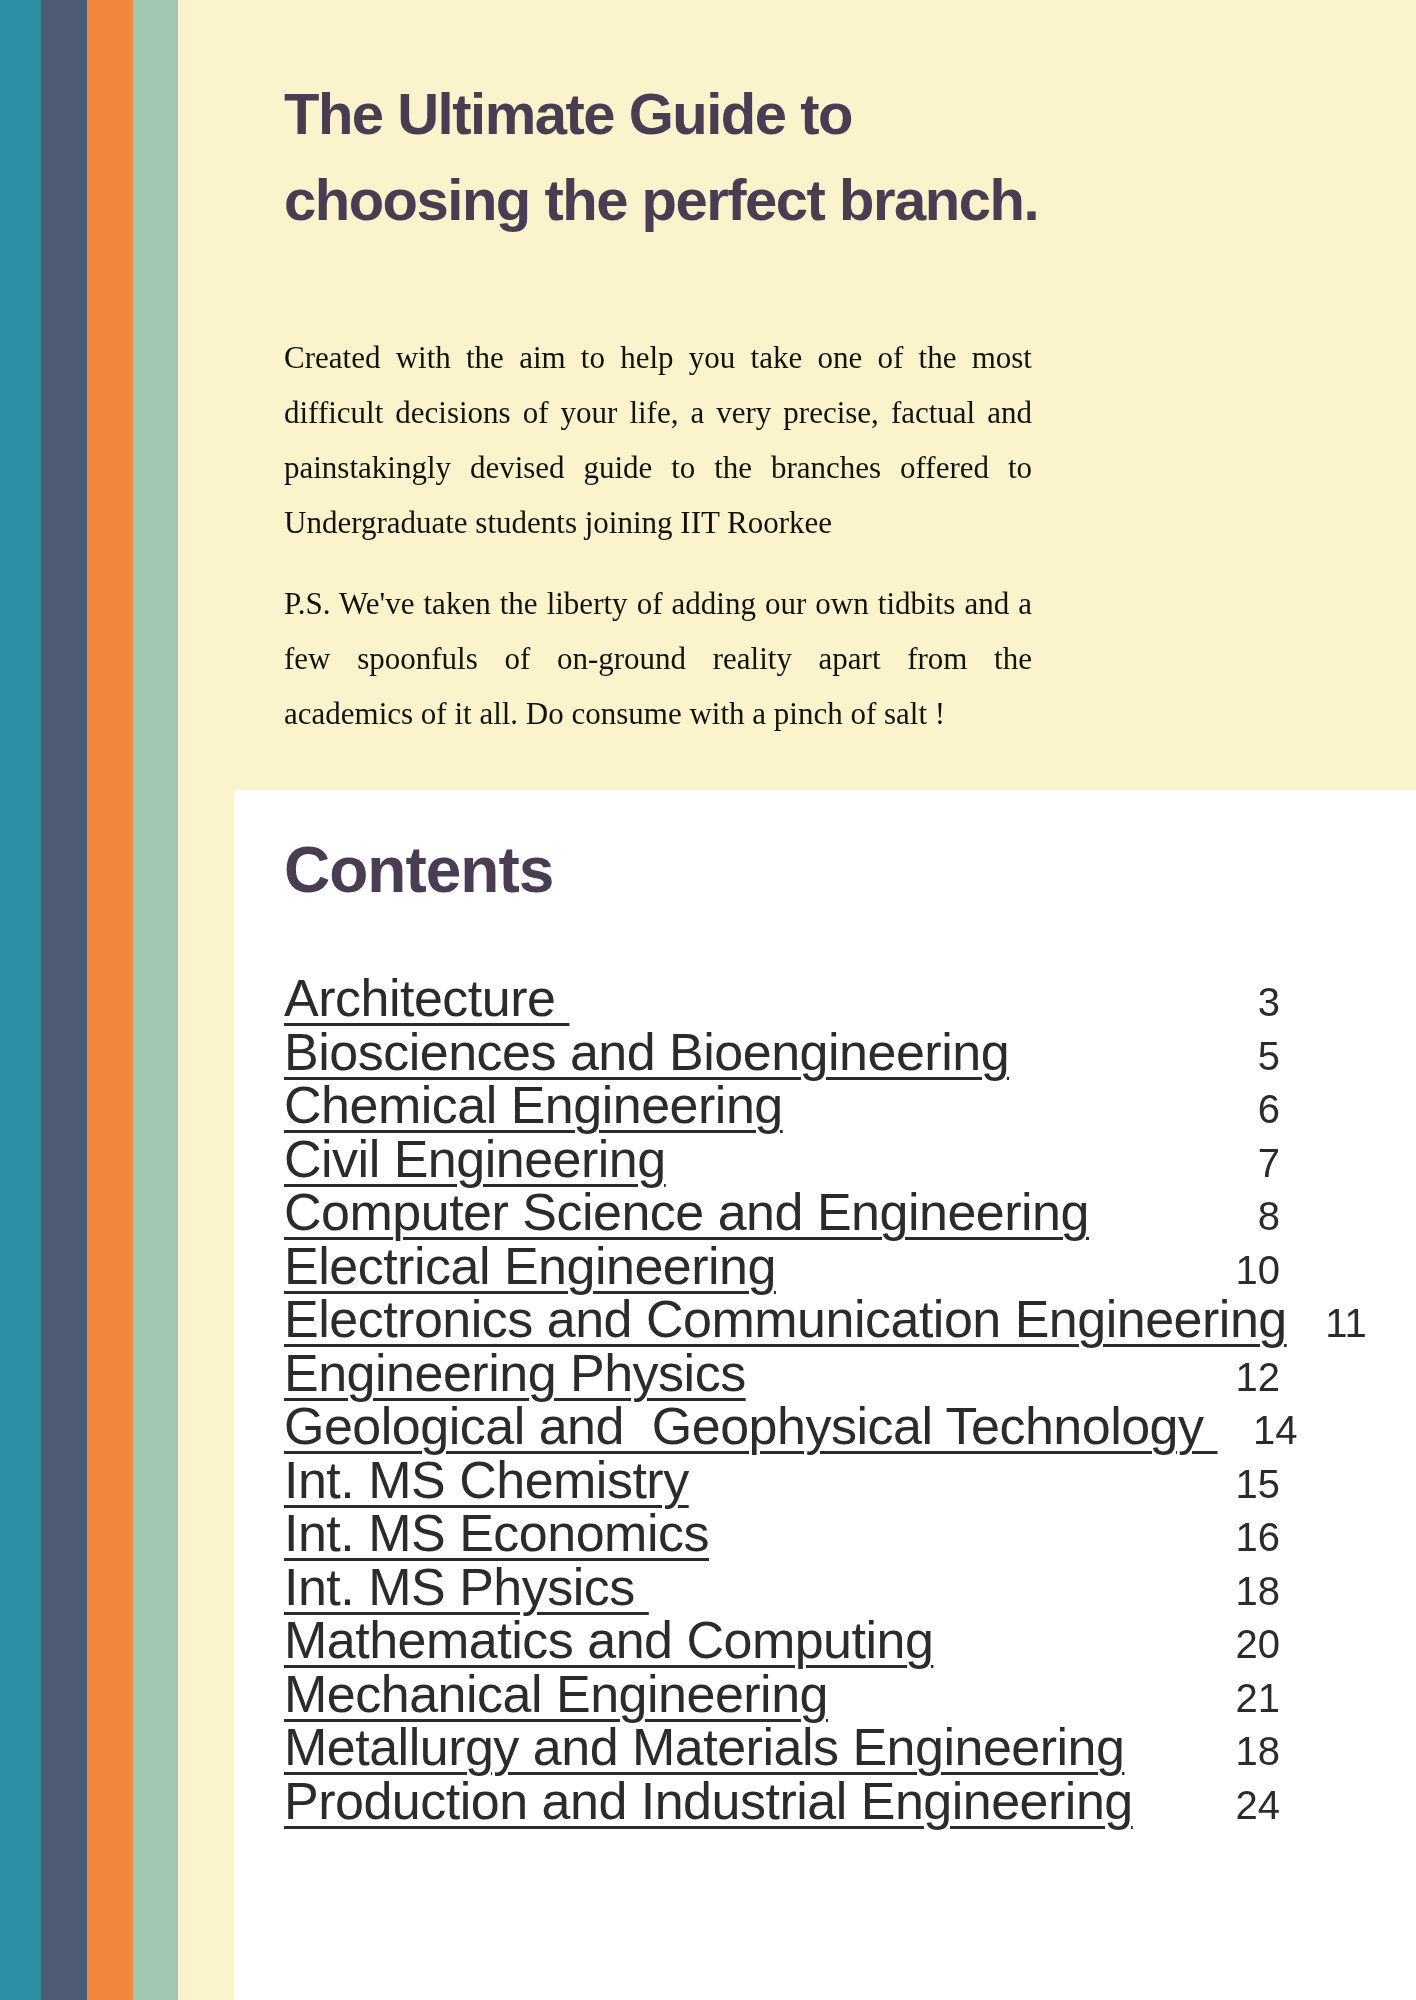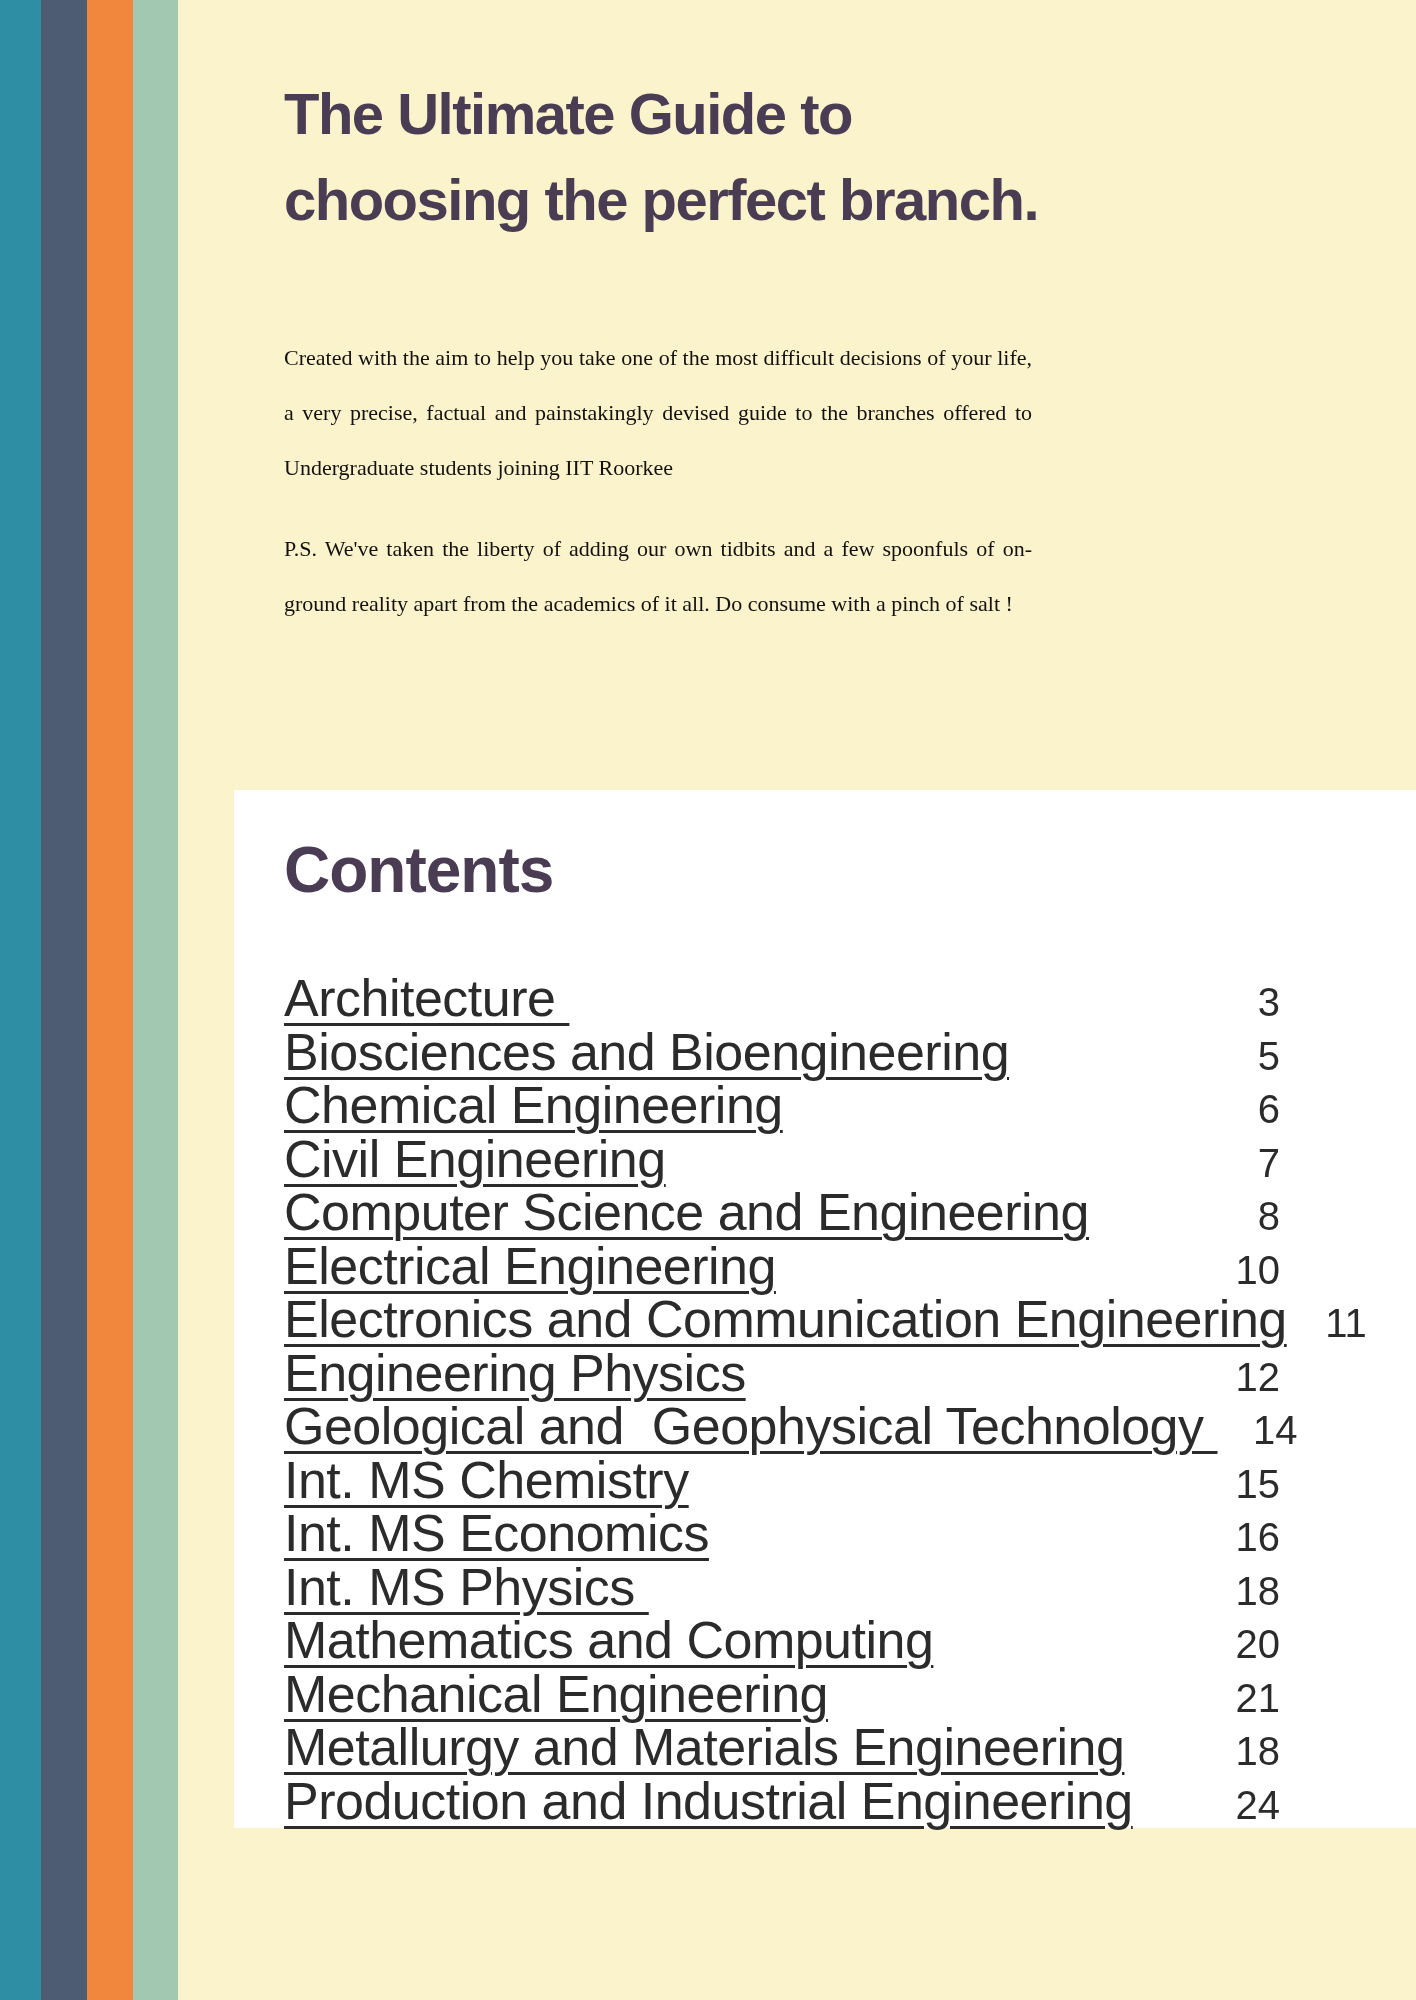--- a/index.html
+++ b/index.html
@@ -24,28 +24,28 @@
   .header-block{
     position:absolute;left:284px;top:71px;width:800px;
   }
   .doc-title{
     color:#4A3C53;font-weight:bold;font-size:58px;line-height:86px;
     letter-spacing:-1.5px;white-space:nowrap;
   }
   .intro{
     position:absolute;left:284px;top:330px;width:748px;
     font-family:"Liberation Serif",serif;color:#14110F;
-    font-size:22px;line-height:55px;text-align:justify;
+    font-size:31px;line-height:55px;text-align:justify;
   }
   .intro p{margin:0;}
   .intro p + p{margin-top:26px;}
 
   
   .contents-panel{
-    position:absolute;left:234px;top:790px;width:1182px;height:1038px;
+    position:absolute;left:234px;top:790px;width:1182px;height:1210px;
     background:#ffffff;
   }
   .contents-heading{
     margin:48px 0 0 50px;
     color:#4A3C53;font-weight:bold;font-size:64px;line-height:1;
     letter-spacing:-1px;
   }
   .toc{
     margin:66px 0 0 50px;width:996px;
   }

